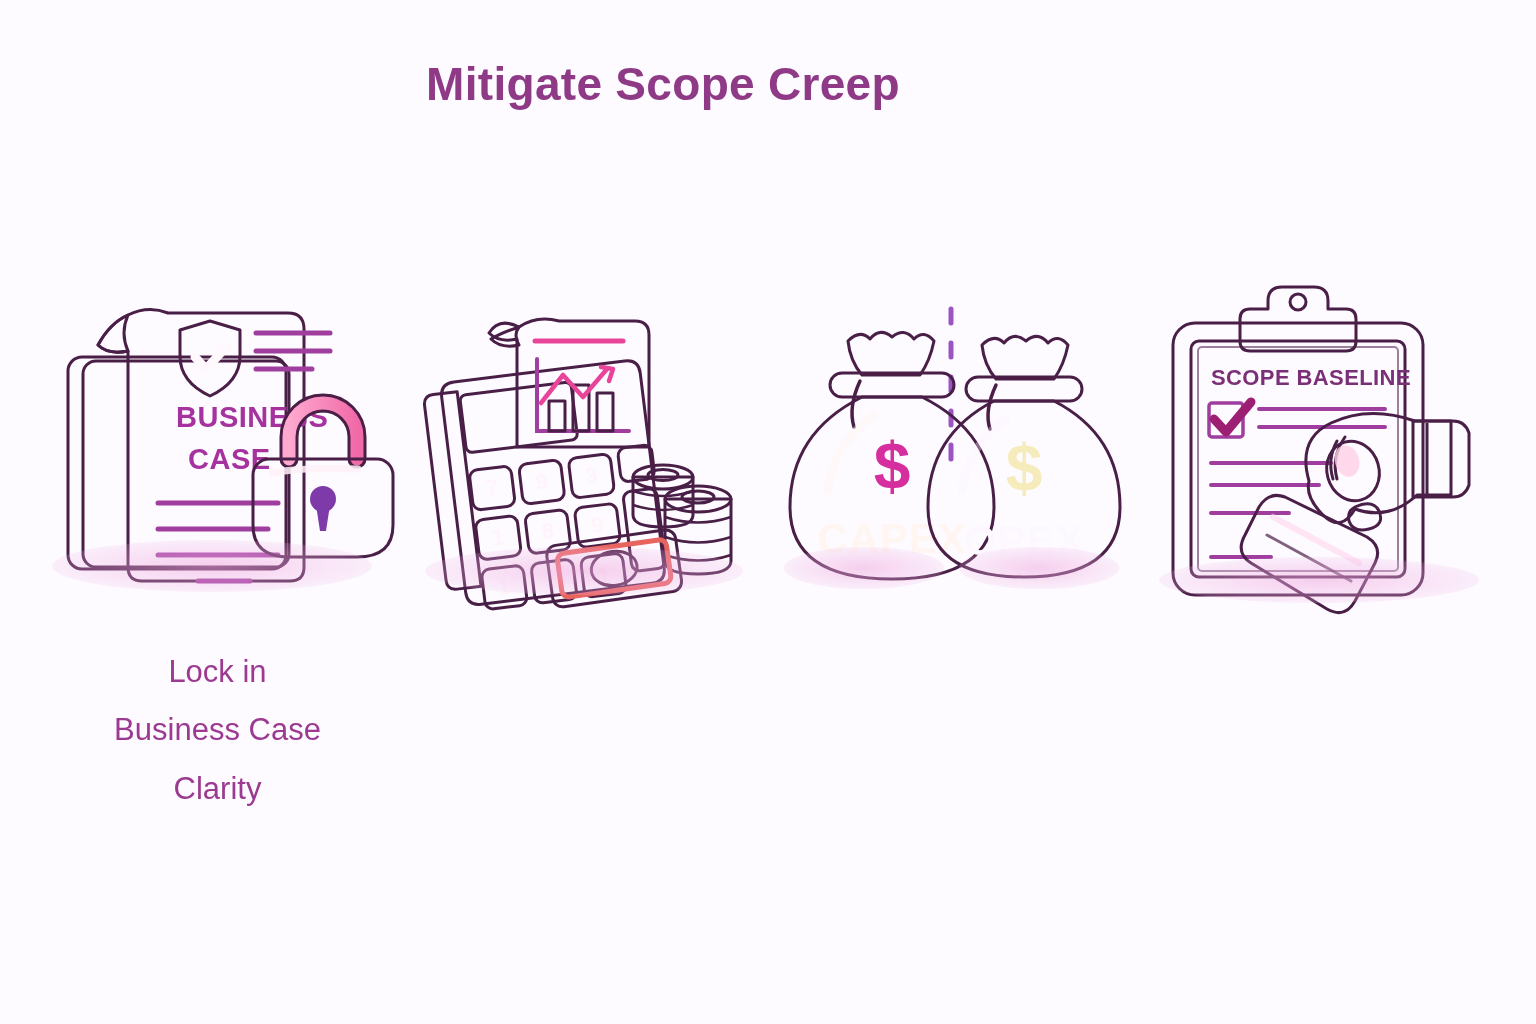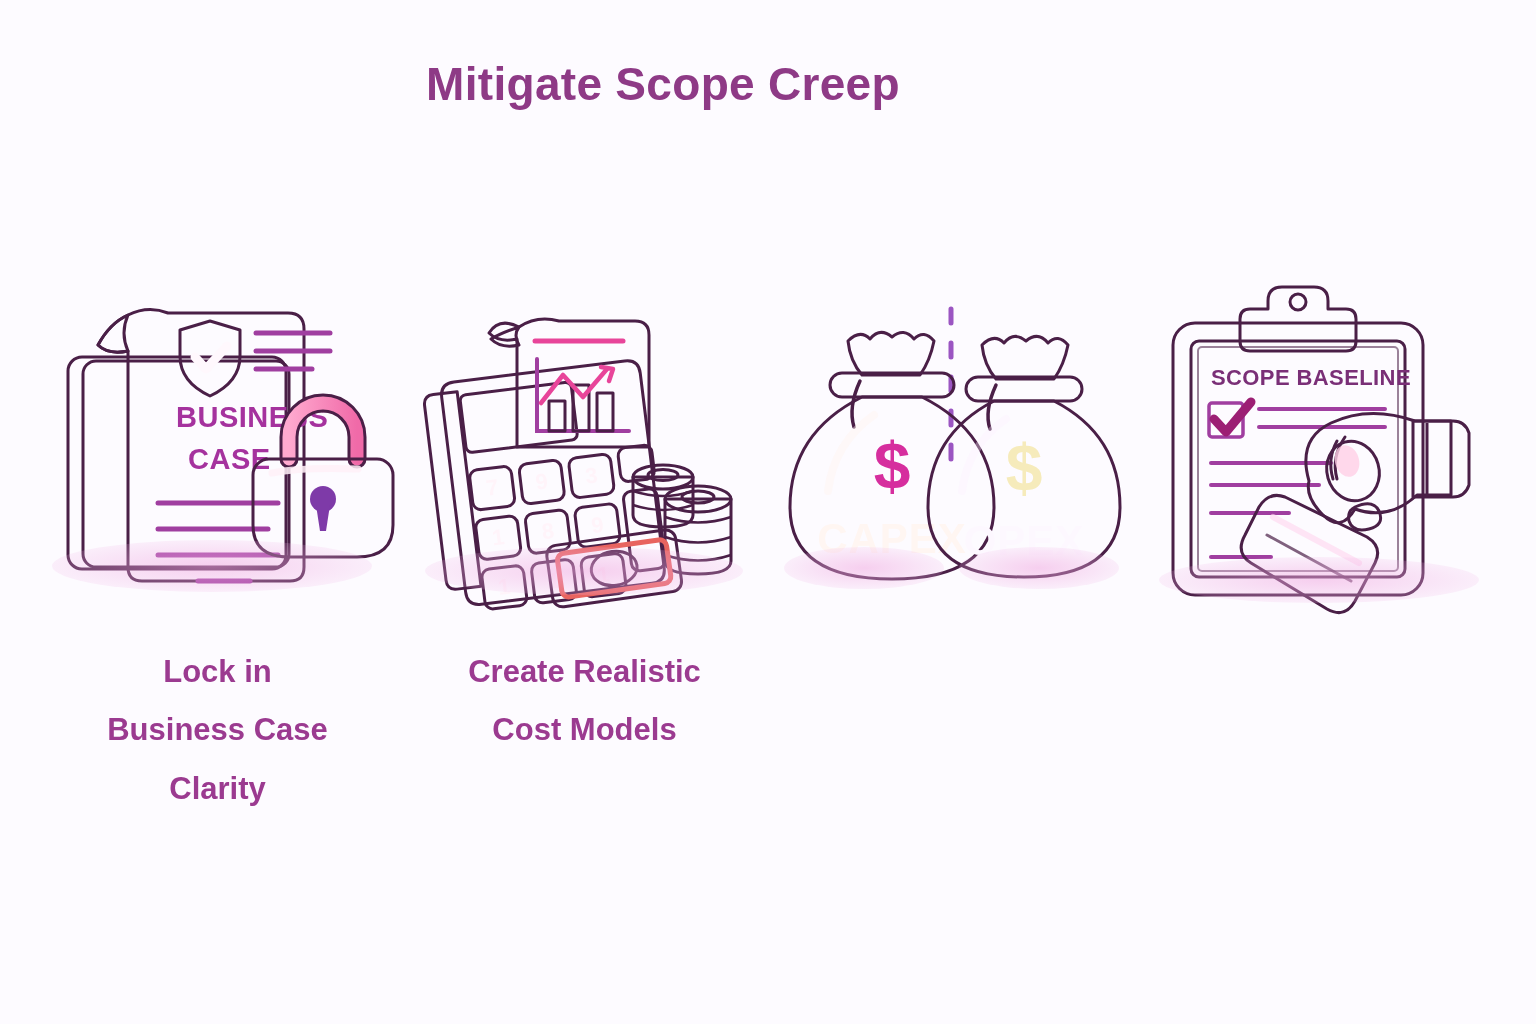--- a/index.html
+++ b/index.html
@@ -50,21 +50,21 @@
   }
   .art-wrap {
     width: 355px;
     height: 330px;
     position: relative;
   }
   .caption {
     margin-top: 28px;
     text-align: center;
     font-size: 31px;
-    font-weight: bold;
+    font-weight: normal;
     color: #9b3a90;
     line-height: 1.88;
     white-space: pre-line;
   }
 
   
   .shadow-ellipse {
     position: absolute;
     border-radius: 50%;
     background: radial-gradient(ellipse at center, rgba(240,170,225,0.55) 0%, rgba(240,180,230,0.25) 60%, rgba(250,230,250,0) 100%);
@@ -276,22 +276,20 @@
           </g>
         </g>
 
         <g transform="rotate(-8 210 282)">
           <rect x="142" y="252" width="130" height="62" rx="10" fill="url(#c2-note)" class="stroke"></rect>
           <rect x="152" y="261" width="110" height="44" rx="7" fill="none" stroke="#e8645f" stroke-width="5"></rect>
           <ellipse cx="207" cy="283" rx="23" ry="17" fill="#ef6152" class="stroke" stroke-width="2.5"></ellipse>
         </g>
       </svg>
     </div>
-    <div class="caption">Create Realistic
-Cost Models</div>
   </div>
 
   <div class="column">
     <div class="art-wrap">
       <div class="shadow-ellipse" style="left:10px; top:262px; width:160px; height:42px;"></div>
       <div class="shadow-ellipse" style="left:185px; top:262px; width:160px; height:42px;"></div>
       <svg width="355" height="330" viewBox="0 0 355 330">
         <defs>
           <linearGradient id="c3-bagA" x1="0" y1="0" x2="0.5" y2="1">
             <stop offset="0%" stop-color="#fbe4c9"></stop>

